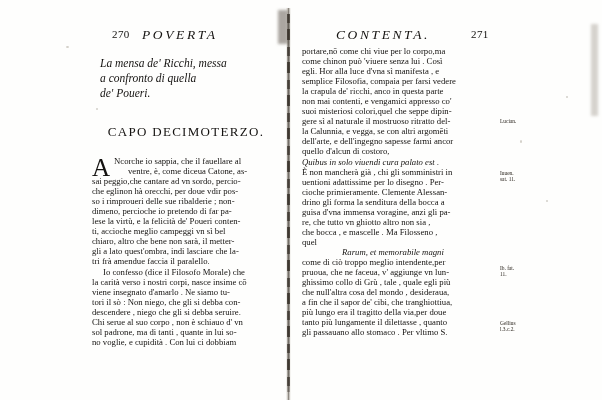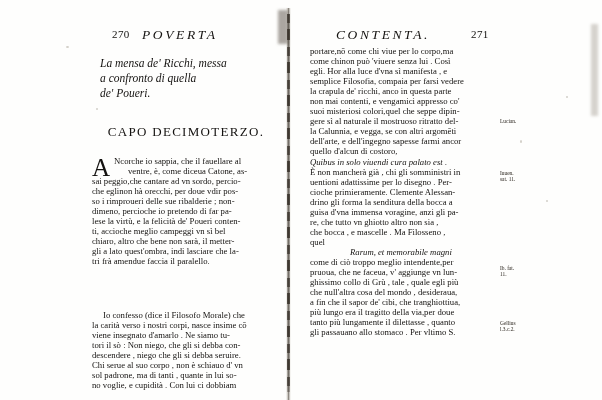--- a/index.html
+++ b/index.html
@@ -67,24 +67,24 @@
   .chap-title .l2{display:block;}
   .chap-title .l3{display:block;}
   .chap-label{
     position:absolute;left:96px;top:124px;width:180px;
     text-align:center;font-size:13px;letter-spacing:1.3px;
   }
 
   
   .col{position:absolute;font-size:8.7px;line-height:10.05px;text-align:justify;}
   .col-left{left:92px;top:156px;width:192px;}
-  .col-right{left:302px;top:46px;width:196px;margin-left:8px;}
+  .col-right{left:302px;top:46px;width:196px;}
 
   .ln{display:block;white-space:nowrap;}
-  .indent{padding-left:11px;margin-top:43px;}
+  .indent{padding-left:11px;}
 
   .dropcap{
     position:absolute;left:92px;top:156px;
     font-size:25px;line-height:23px;font-family:"Liberation Serif",serif;
   }
   .firstline{padding-left:22px;}
   .secondline{padding-left:36px;}
 
   .latin{font-style:italic;}
   .verse{display:block;white-space:nowrap;font-style:italic;}

